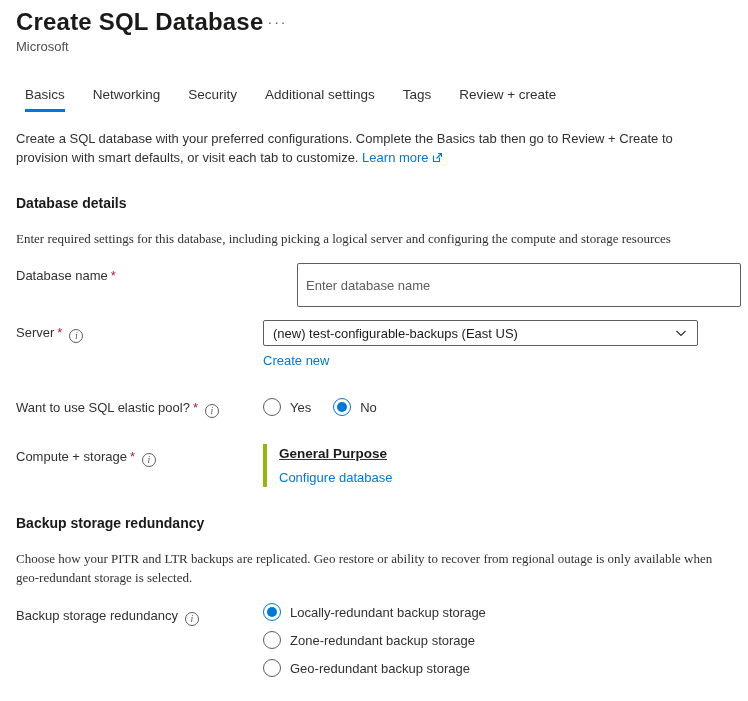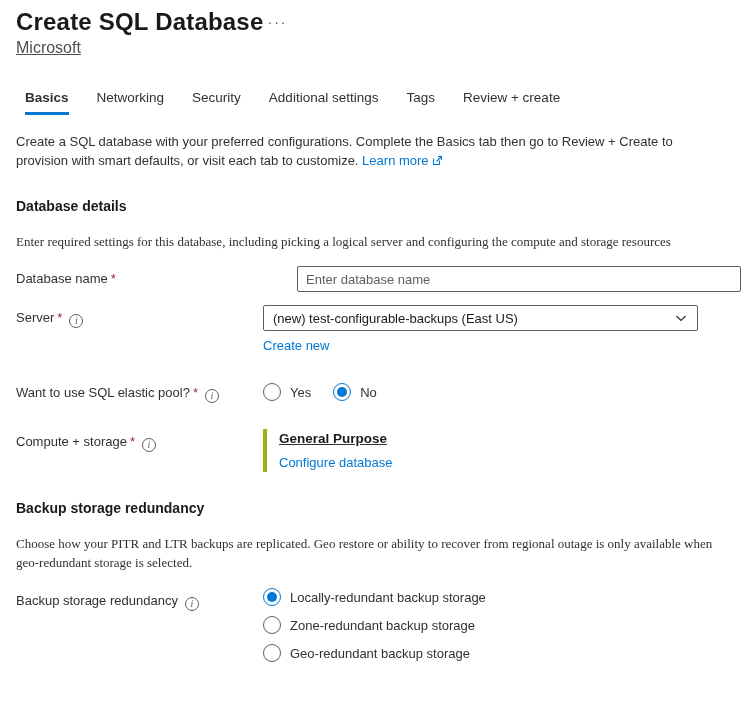--- a/index.html
+++ b/index.html
@@ -5,27 +5,27 @@
   * { box-sizing: border-box; margin: 0; padding: 0; }
   html, body { width: 748px; height: 701px; background: #ffffff; overflow: hidden; }
   body { font-family: "Liberation Sans", sans-serif; color: #323130; font-size: 13px; }
   .page { padding: 8px 16px 0 16px; }
 
   
   .title-row { display: flex; align-items: center; }
   .page-title { font-size: 24px; font-weight: 700; color: #1b1a19; letter-spacing: 0.2px; }
   .more-btn { border: none; background: transparent; color: #605e5c; font-size: 14px;
               letter-spacing: 2px; cursor: pointer; padding: 2px 4px; line-height: 1; }
-  .subtitle { font-size: 16px; color: #4f4f4f; margin-top: 3px; text-decoration: underline; }
+  .subtitle { font-size: 13px; color: #4f4f4f; margin-top: 3px; }
 
   
   .tabs { display: flex; margin-top: 33px; padding-left: 9px; }
   .tab { margin-right: 28px; padding-bottom: 7px; border-bottom: 3px solid transparent;
          color: #323130; font-size: 13.5px; cursor: pointer; }
-  .tab.active { font-weight: 700; border-bottom-color: #0078d4; }
+  .tab.active { font-weight: 400; border-bottom-color: #0078d4; }
 
   
   .intro { margin-top: 17px; max-width: 700px; line-height: 19px; color: #323130; }
   a.link { color: #0078d4; text-decoration: none; cursor: pointer; }
   .ext-icon { margin-left: 3px; vertical-align: -1px; }
 
   
   .section-heading { margin-top: 28px; font-size: 14px; font-weight: 700; color: #1b1a19; }
   .section-desc { margin-top: 18px; max-width: 706px; line-height: 19px; font-family: Liberation Serif, serif; }
 
@@ -37,21 +37,21 @@
   .row-compute { margin-top: 26px; }
   .row-backup { margin-top: 16px; }
   .field-label { width: 247px; flex: 0 0 247px; padding-top: 5px; line-height: 16px; }
   .req { color: #a4262c; margin-left: 3px; }
   .info-icon { display: inline-block; width: 14px; height: 14px; border: 1px solid #5f5e5c;
                border-radius: 50%; font-size: 10px; line-height: 12px; text-align: center;
                color: #5f5e5c; margin-left: 7px; vertical-align: -2px; cursor: default;
                font-family: "Liberation Serif", serif; font-style: italic; }
   .field-content { flex: 1; }
 
-  .text-input { width: 444px; height: 26px; border: 1px solid #605e5c; border-radius: 2px;
+  .text-input { width: 444px; height: 44px; border: 1px solid #605e5c; border-radius: 2px;
                 padding: 0 8px; font-size: 13px; font-family: "Liberation Sans", sans-serif;
                 color: #323130; outline: none; background: #fff; }
   .text-input::placeholder { color: #605e5c; }
 
   .select-box { width: 435px; height: 26px; border: 1px solid #605e5c; border-radius: 2px;
                 display: flex; align-items: center; justify-content: space-between;
                 padding: 0 9px; cursor: pointer; background: #fff; }
   .select-value { font-size: 13px; color: #1b1a19; }
   .create-new { display: inline-block; margin-top: 7px; font-size: 13px; }
 

